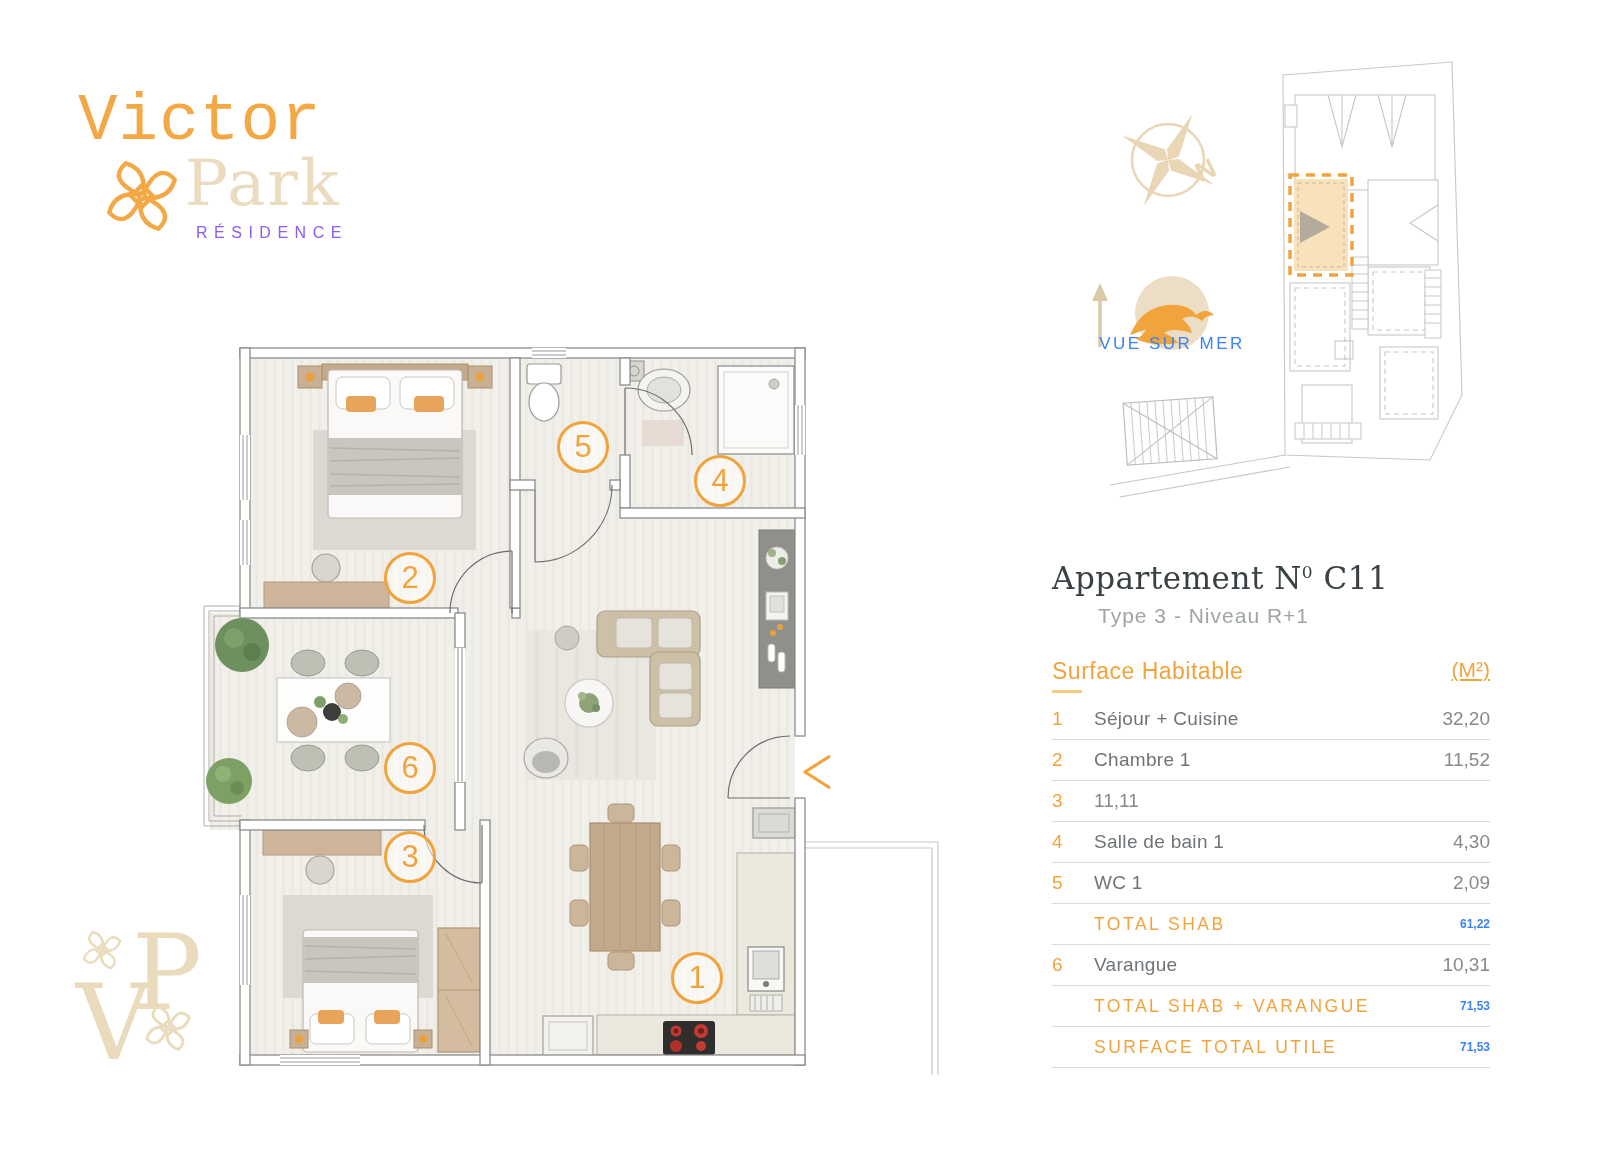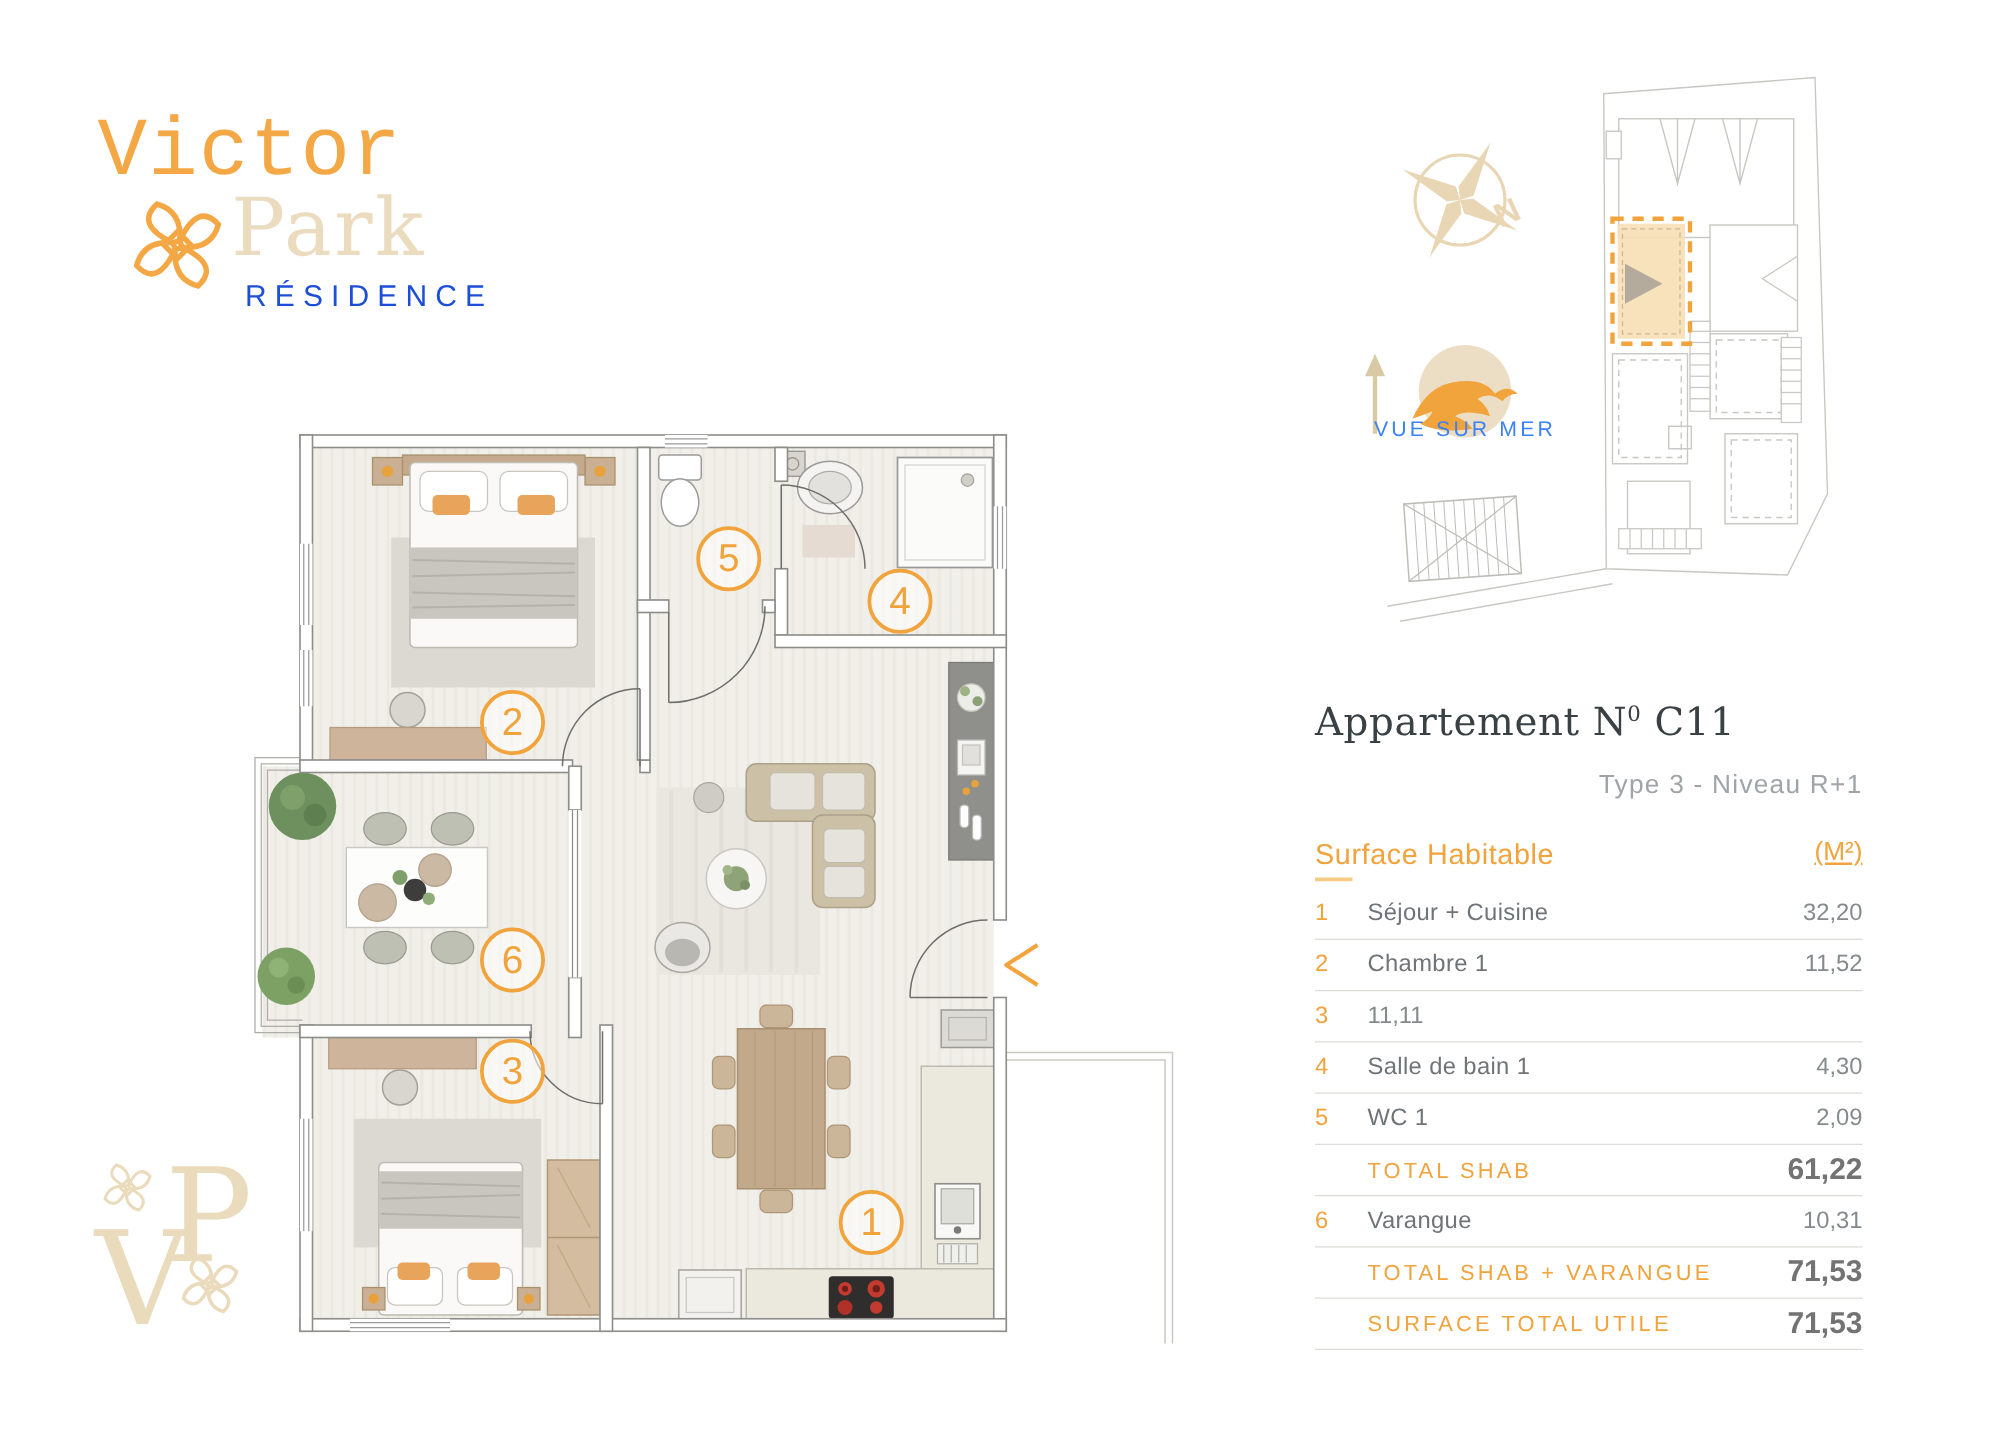--- a/index.html
+++ b/index.html
@@ -3,49 +3,49 @@
 <meta charset="utf-8">
 <style>
   html,body{margin:0;padding:0;}
   body{width:1600px;height:1158px;position:relative;background:#ffffff;overflow:hidden;
        font-family:"Liberation Sans","DejaVu Sans",sans-serif;}
   .abs{position:absolute;}
 
   
   .logo-victor{left:78px;top:84px;font-family:Liberation Mono, monospace;font-size:66px;color:#F3A845;letter-spacing:1px;}
   .logo-park{left:185px;top:146px;font-family:"DejaVu Serif",serif;font-size:64px;color:#EBDCC0;letter-spacing:2px;text-align:center;}
-  .logo-residence{left:196px;top:224px;font-size:24px;color:#1d4ed8;letter-spacing:6.5px;}
+  .logo-residence{left:196px;top:224px;font-size:16px;color:#8b5cf6;letter-spacing:6.5px;}
 
   
   .mono-v{left:76px;top:962px;font-family:"DejaVu Serif",serif;font-size:104px;color:#EADBBC;}
   .mono-p{left:132px;top:912px;font-family:"DejaVu Serif",serif;font-size:104px;color:#EADBBC;}
 
   
   .badge{width:52px;height:52px;border-radius:50%;border:3px solid #F1A33C;box-sizing:border-box;
          background:rgba(255,255,255,.55);color:#F1A33C;font-size:31px;line-height:45px;text-align:center;}
 
   
   .vue-label{left:1087px;top:334px;width:170px;text-align:center;font-size:17px;letter-spacing:2.5px;color:#3b82f6;}
 
   
   .info-panel{left:1052px;top:560px;width:438px;}
   .apt-title{font-family:"DejaVu Serif",serif;font-size:31px;color:#3A4145;letter-spacing:.5px;}
   .apt-title sup{font-size:17px;}
-  .apt-sub{margin:20px 0 0 46px;font-size:21px;color:#9EA4A8;letter-spacing:1px;text-align:right;}
+  .apt-sub{margin:8px 0 0 46px;font-size:21px;color:#9EA4A8;letter-spacing:1px;}
   .surface-head{margin-top:30px;display:flex;justify-content:space-between;align-items:flex-start;}
   .surface-head .h{font-size:23px;color:#F1A33C;letter-spacing:.5px;}
   .surface-head .u{font-size:21px;color:#F1A33C;text-decoration:underline;}
   .head-underline{width:30px;height:3px;background:#F6CB84;margin-top:5px;}
   .stable{margin-top:6px;}
   .srow{display:flex;align-items:center;height:40px;border-bottom:1px solid #DBDBD8;font-size:19px;}
   .srow .n{width:42px;color:#F1A33C;}
   .srow .lbl{flex:1;color:#6F7478;letter-spacing:.3px;}
   .srow .val{color:#868A8D;text-align:right;}
   .srow.total .lbl{color:#F1A33C;font-size:17.5px;letter-spacing:2.5px;}
-  .srow.total .val{color:#737373;font-weight:bold;font-size:24px;}
+  .srow.total .val{color:#3b82f6;font-weight:bold;font-size:12px;}
 </style>
 </head>
 <body>
 
 <div class="abs logo-victor">Victor</div>
 <svg class="abs" style="left:102px;top:156px;" width="80" height="80" viewBox="-22 -22 44 44">
   <defs>
     <g id="pinwheel">
       <g fill="none" stroke-width="2.4">
         <path d="M1,-2 Q9,-19 18,-9 Q15,2 2,1 Z"></path>

